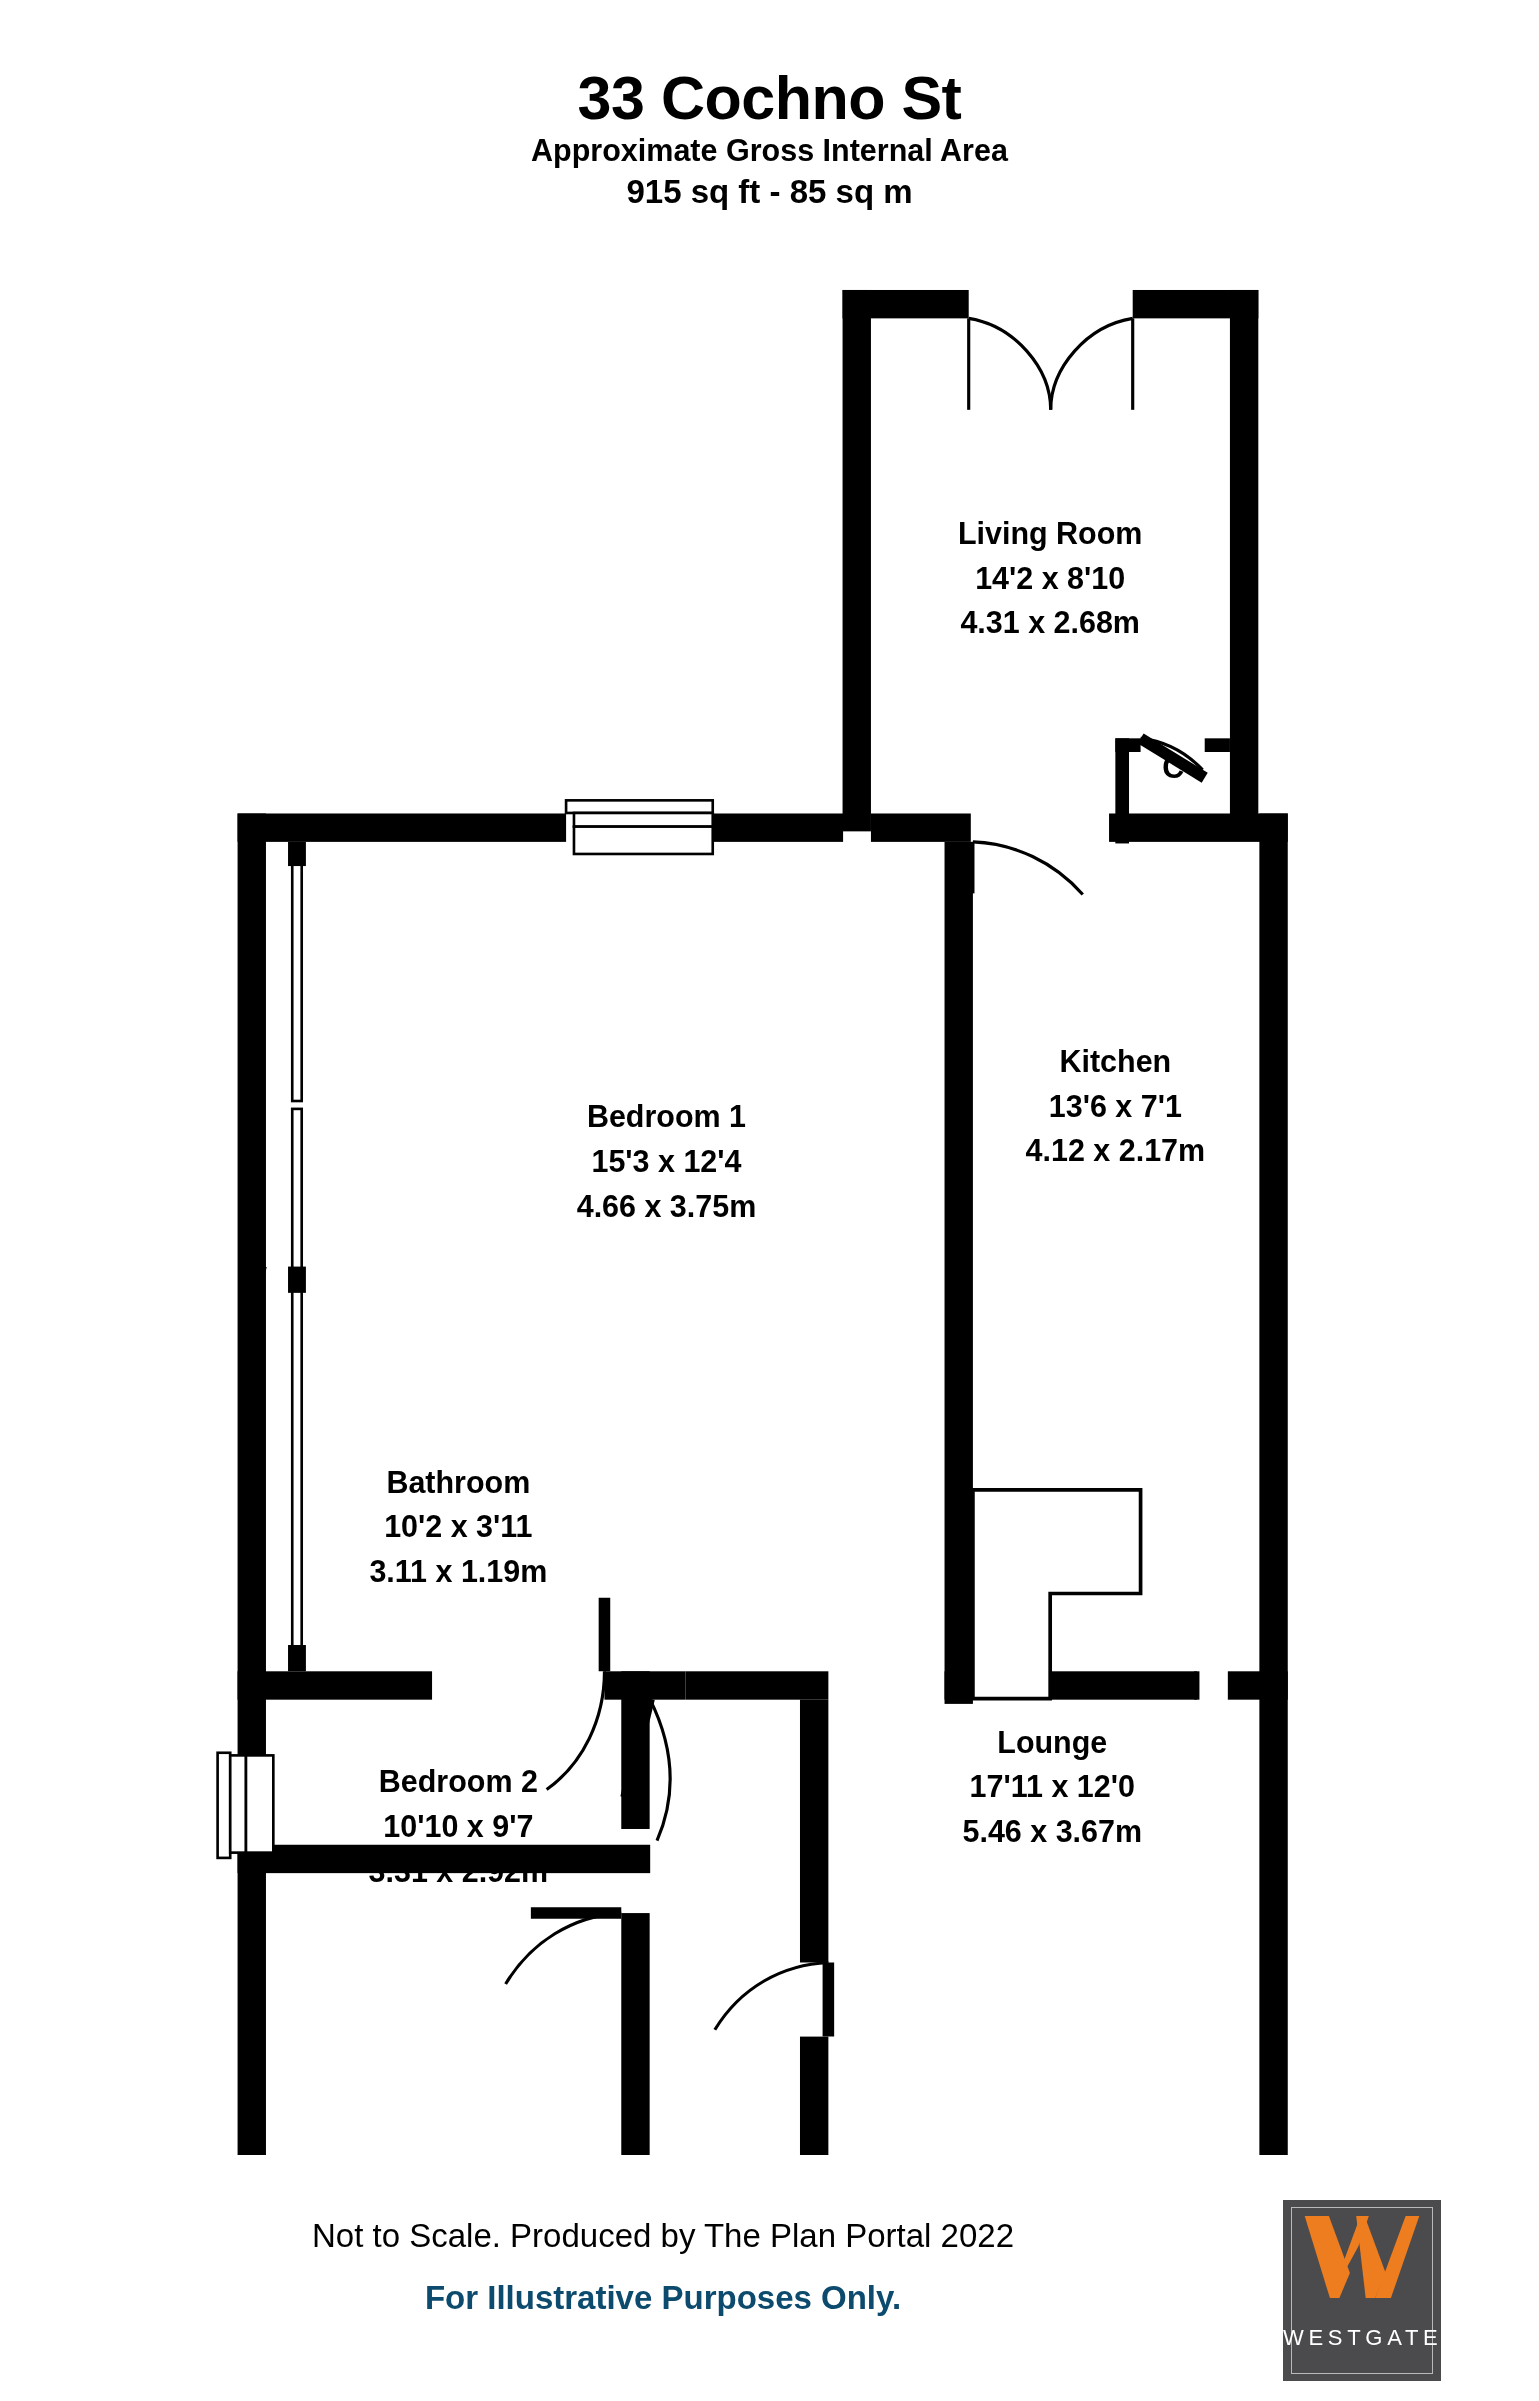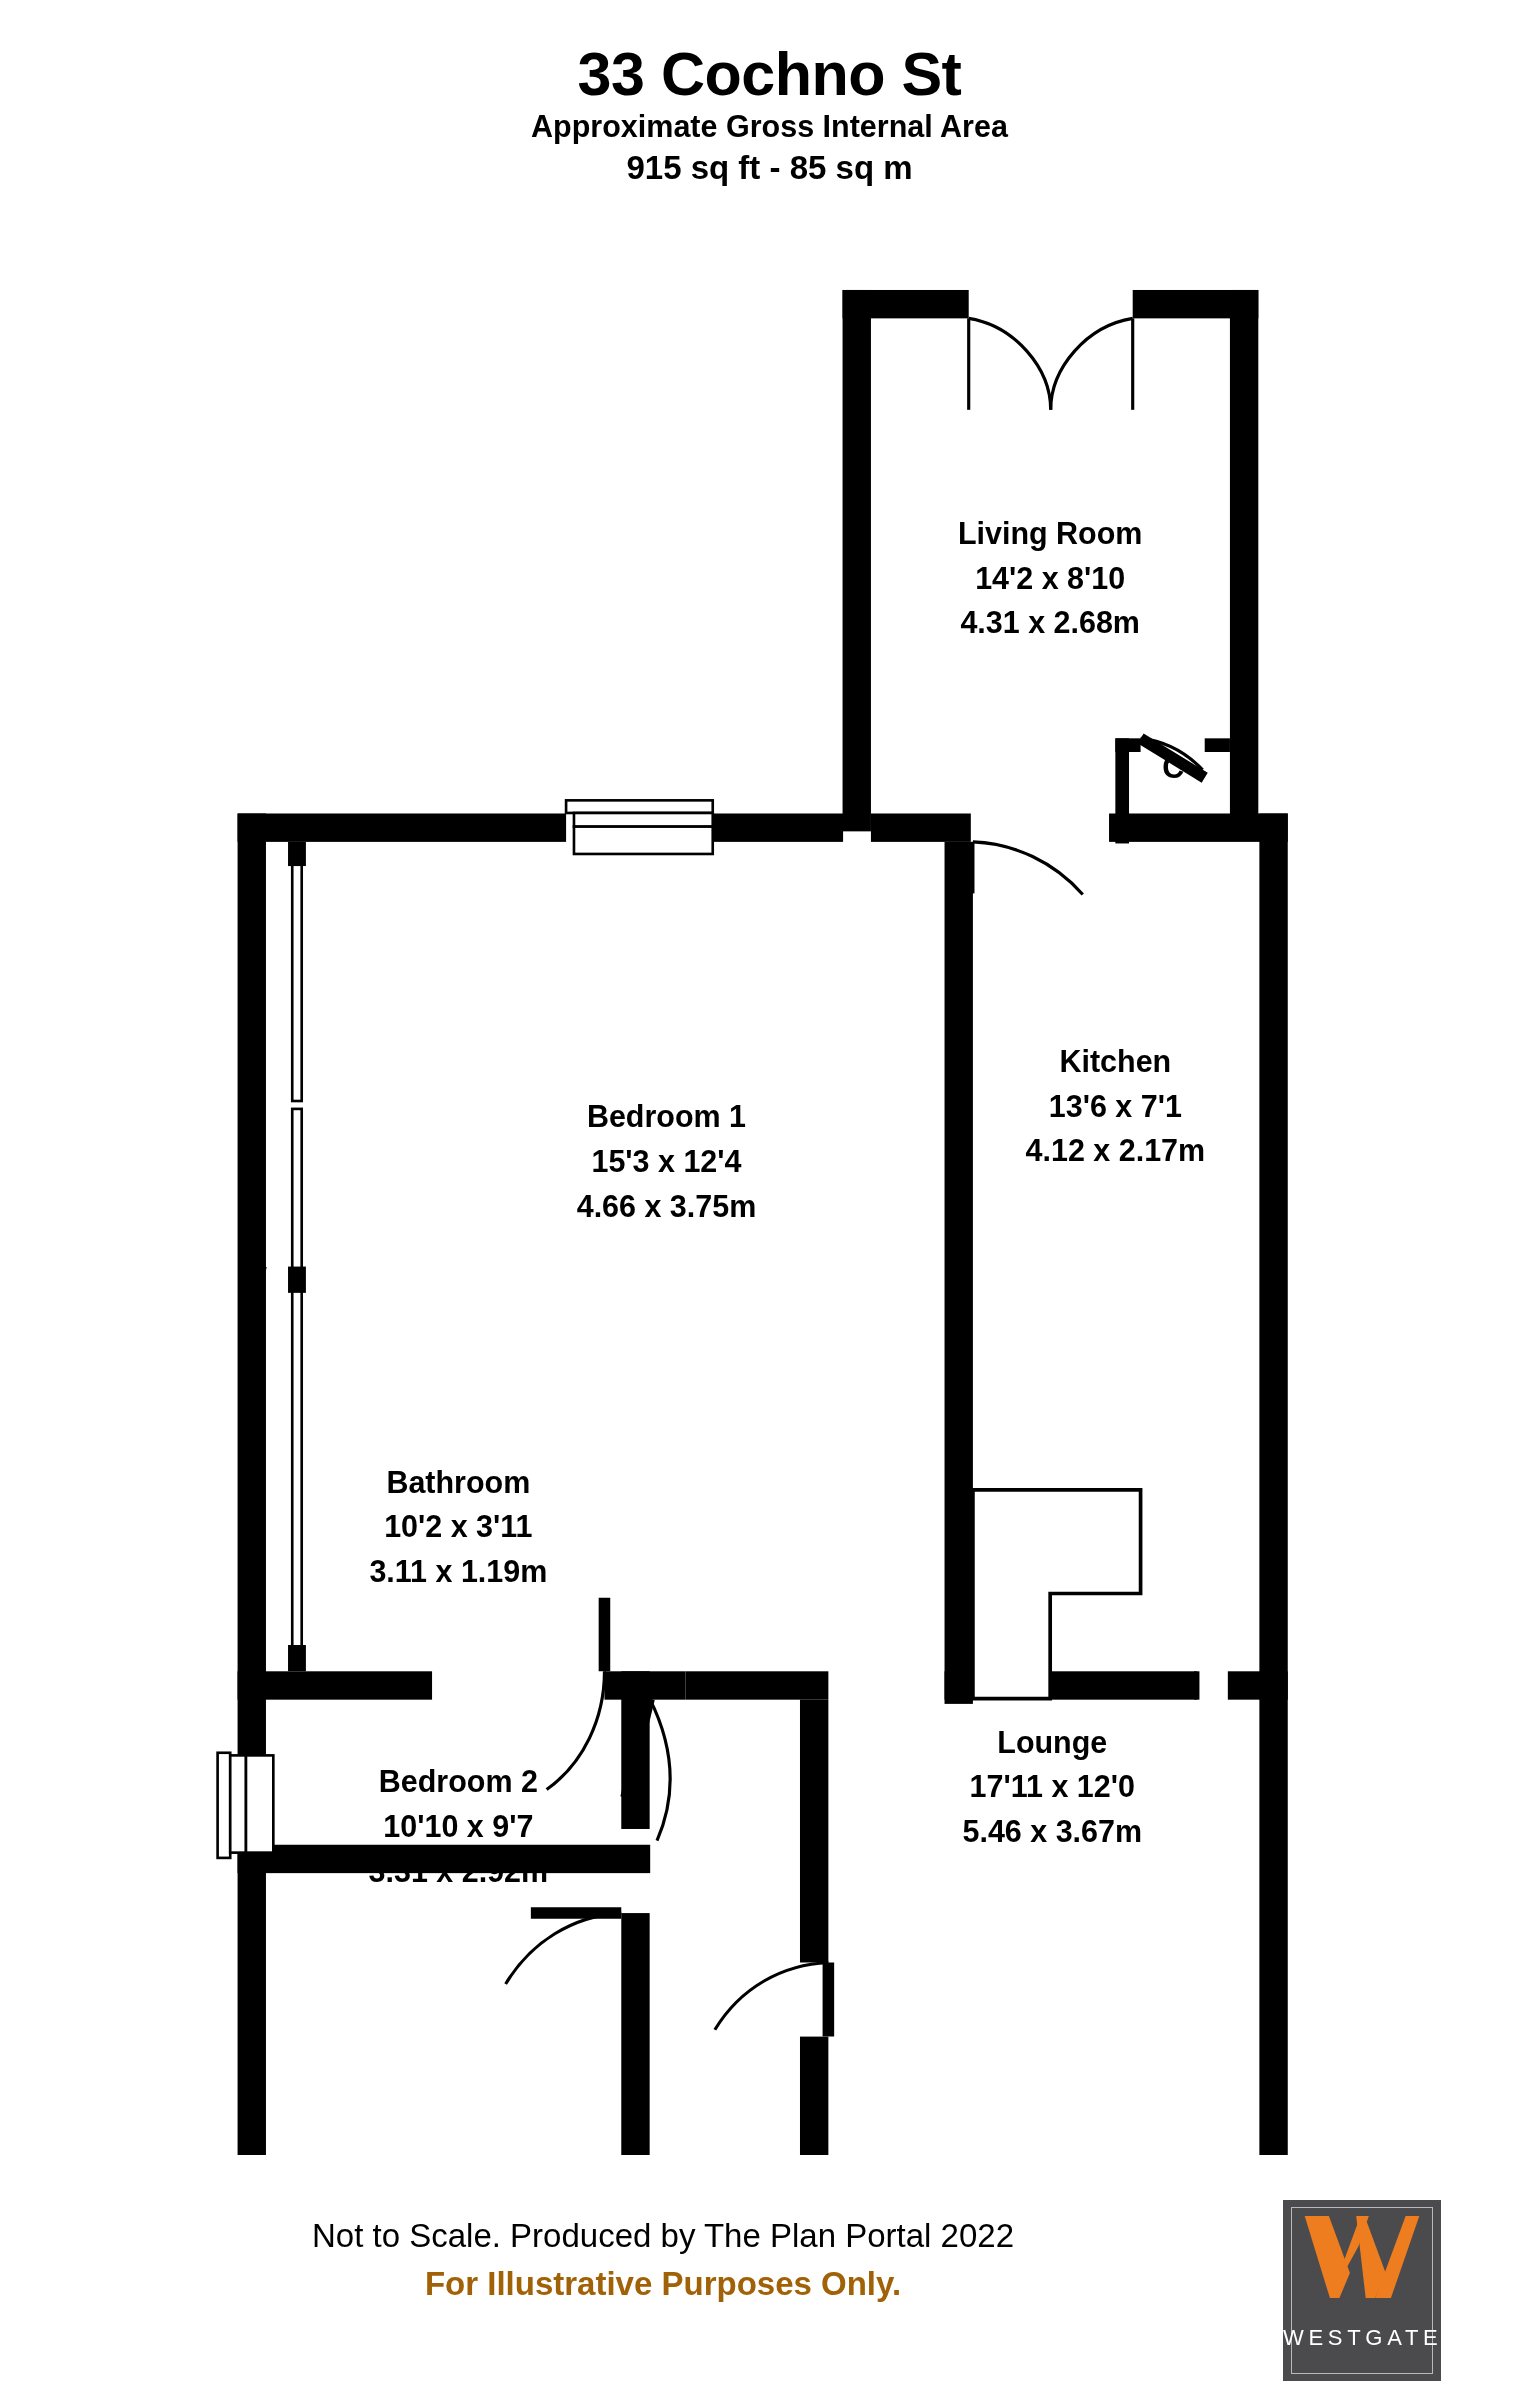--- a/index.html
+++ b/index.html
@@ -14,21 +14,21 @@
     font-family: "Liberation Sans", sans-serif;
     overflow: hidden;
   }
 
   
   #header {
     position: absolute;
     top: 0; left: 0;
     width: 1539px;
     text-align: center;
-    padding-top: 42px;
+    padding-top: 66px;
   }
   #plan-title {
     font-size: 61px;
     font-weight: bold;
     letter-spacing: -0.5px;
     color: #000;
     line-height: 1.05;
     margin: 0;
   }
   #area-label {
@@ -80,23 +80,23 @@
     text-align: center;
   }
   #disclaimer-1 {
     font-size: 33px;
     color: #000;
     line-height: 1.35;
   }
   #disclaimer-2 {
     font-size: 33px;
     font-weight: bold;
-    color: #a16207;
+    color: #0c4a6e;
     line-height: 1.35;
-    margin-top: 3px;
+    margin-top: 17px;
   }
   #logo {
     position: absolute;
     left: 1283px;
     top: 2200px;
     width: 158px;
     height: 181px;
     background: #4b4b4e;
     box-sizing: border-box;
   }

